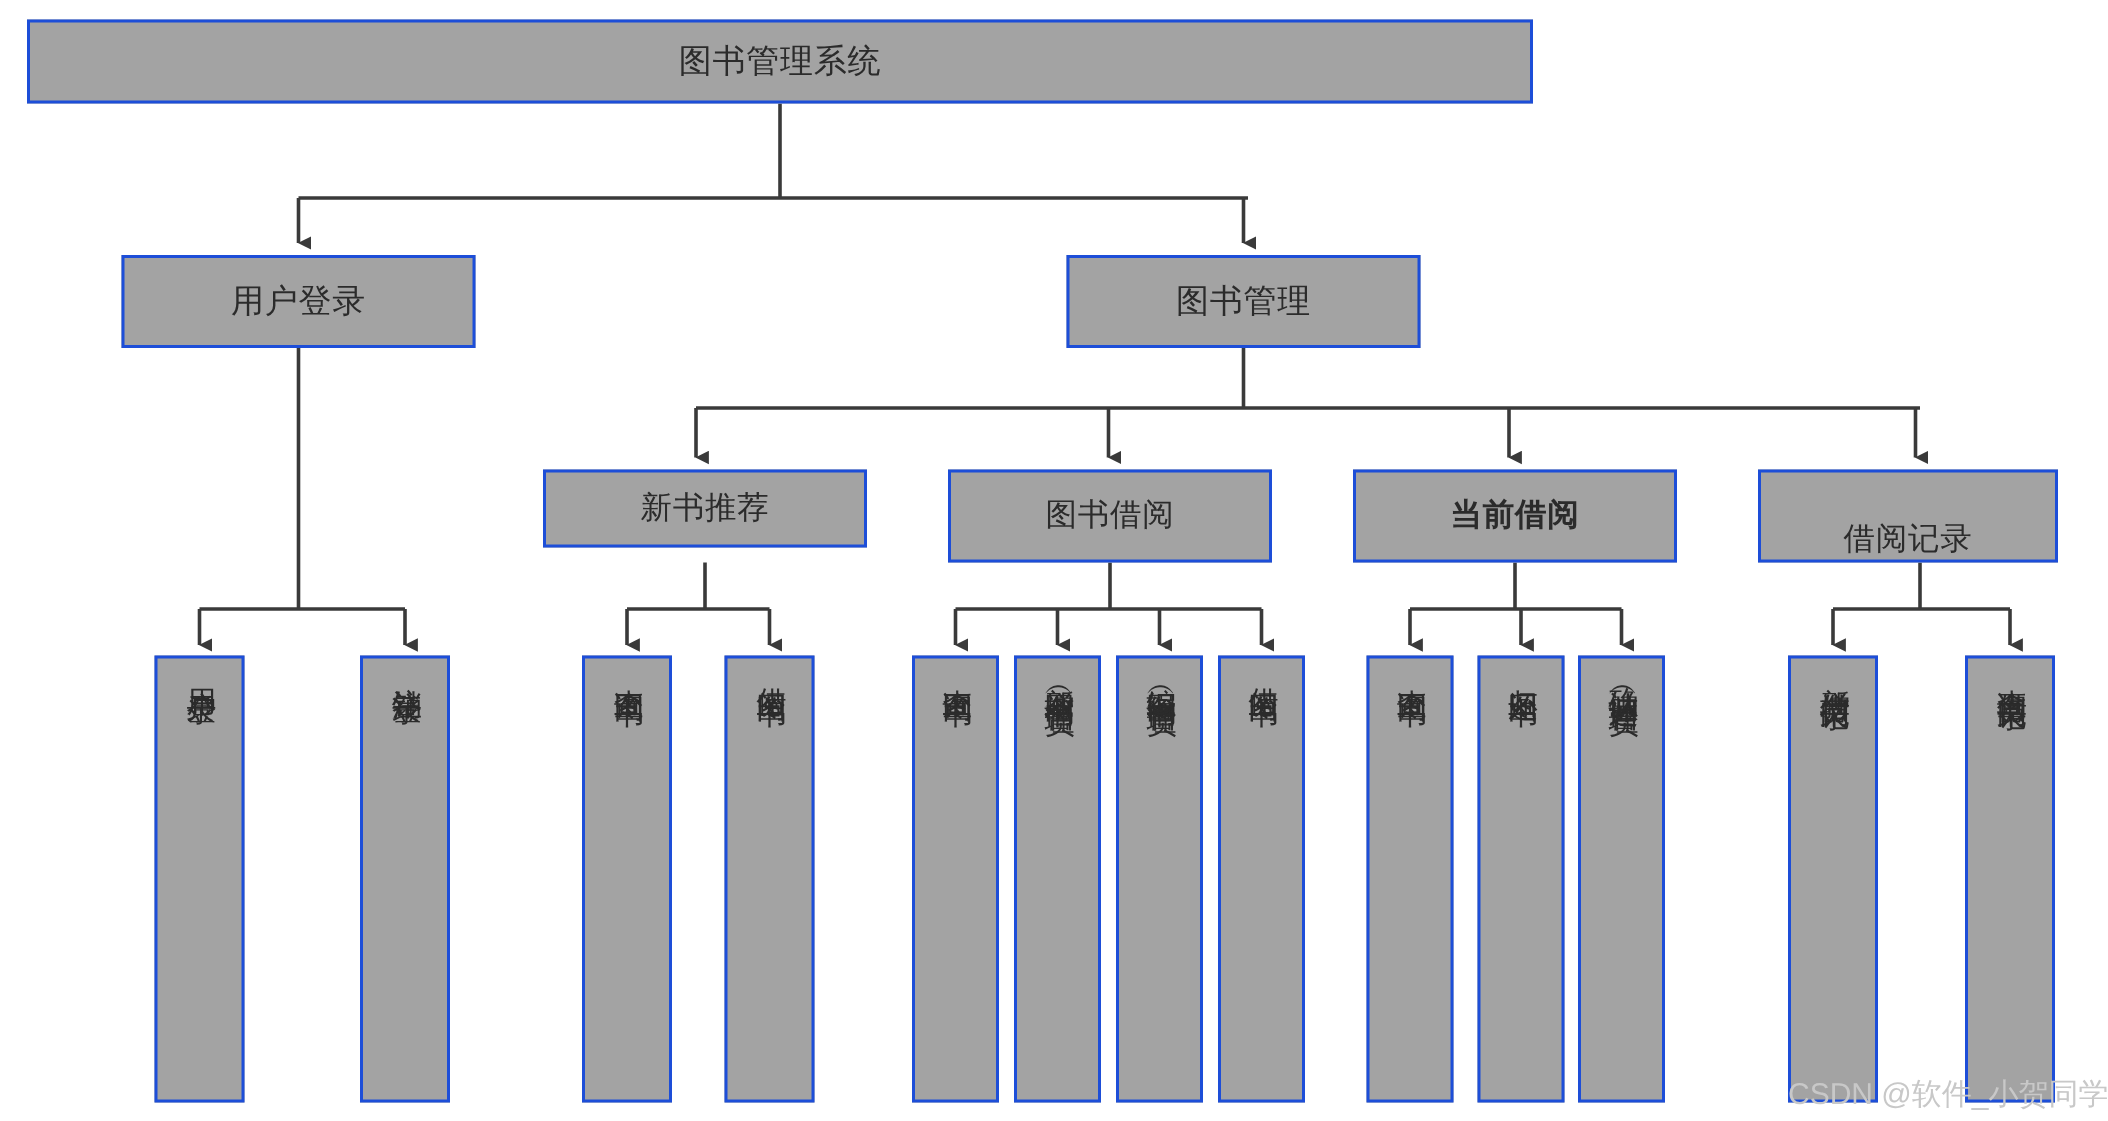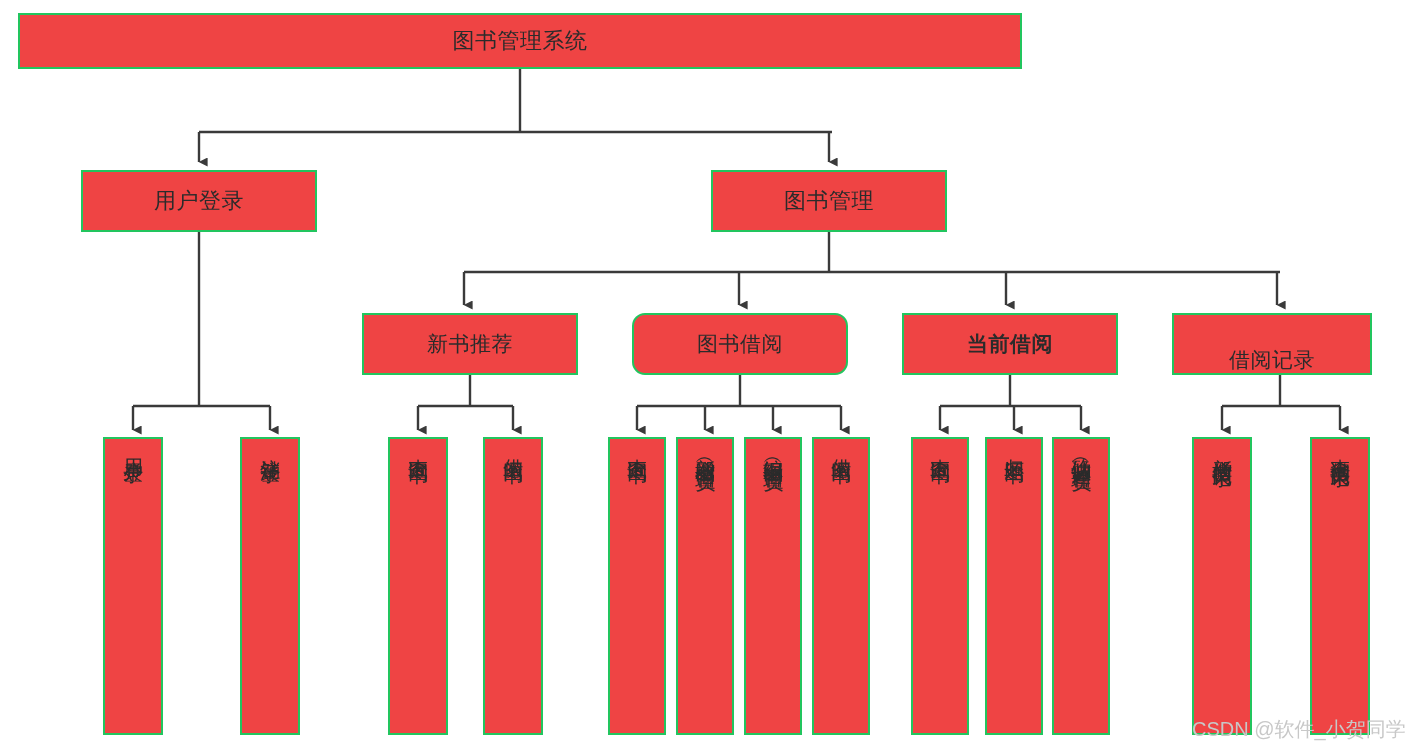--- a/index.html
+++ b/index.html
@@ -20,22 +20,22 @@
   #edge-layer {
     position: absolute;
     left: 0;
     top: 0;
     width: 1405px;
     height: 747px;
   }
   .node {
     position: absolute;
     box-sizing: border-box;
-    background: #ef4444;
-    border: 2px solid #22c55e;
+    background: #a3a3a3;
+    border: 2px solid #1d4ed8;
     display: flex;
     align-items: center;
     justify-content: center;
     z-index: 2;
   }
   .node-label {
     color: #2b2b2b;
     font-size: 21px;
     line-height: 1.18;
     letter-spacing: 0.5px;
@@ -128,24 +128,24 @@
     <span class="node-label">图书管理系统</span>
   </div>
 
   <div class="node level2" style="left: 81px; top: 170px; width: 236px; height: 62px;">
     <span class="node-label">用户登录</span>
   </div>
   <div class="node level2" style="left: 711px; top: 170px; width: 236px; height: 62px; align-items: center;">
     <span class="node-label">图书管理</span>
   </div>
 
-  <div class="node level3" style="left: 362px; top: 313px; width: 216px; height: 62px;">
+  <div class="node level3" style="left: 362px; top: 313px; width: 216px; height: 52px;">
     <span class="node-label">新书推荐</span>
   </div>
-  <div class="node level3" style="left: 632px; top: 313px; width: 216px; height: 62px; border-radius: 13px;">
+  <div class="node level3" style="left: 632px; top: 313px; width: 216px; height: 62px;">
     <span class="node-label">图书借阅</span>
   </div>
   <div class="node level3" style="left: 902px; top: 313px; width: 216px; height: 62px; font-weight: bold;">
     <span class="node-label">当前借阅</span>
   </div>
   <div class="node level3" style="left: 1172px; top: 313px; width: 200px; height: 62px; align-items: flex-end;">
     <span class="node-label">借阅记录</span>
   </div>
 
   <div class="node leaf vertical" style="left: 103px; top: 437px; width: 60px; height: 298px;">

